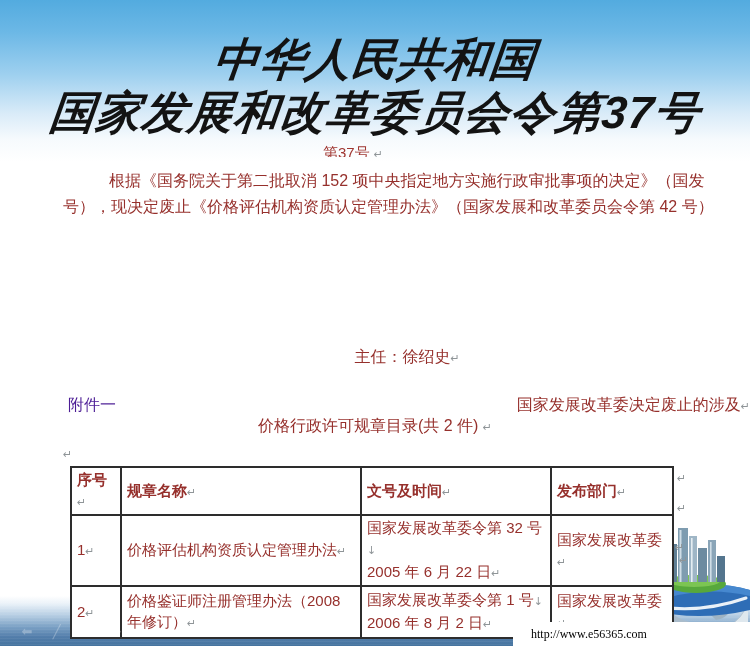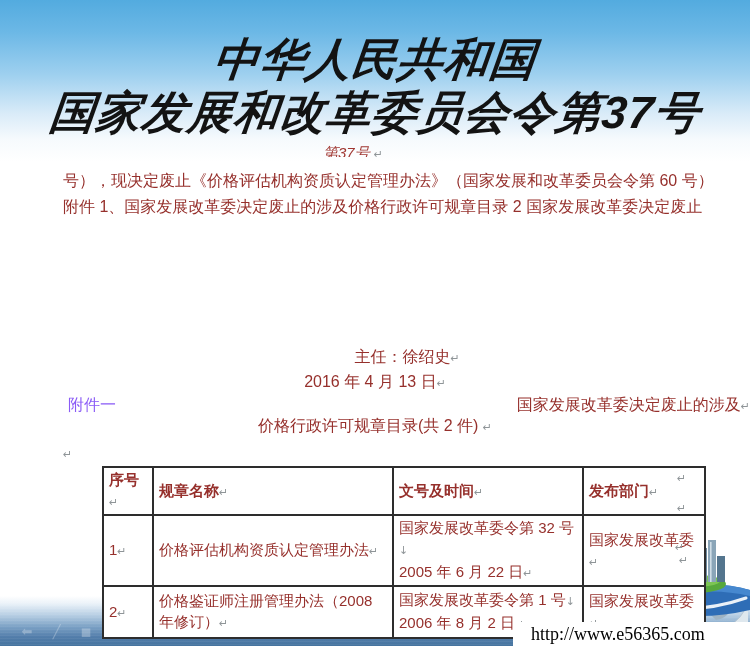--- a/index.html
+++ b/index.html
@@ -11,39 +11,39 @@
     background:linear-gradient(180deg,#53abdf 0%,#6cb8e6 20%,#9ed0ef 46%,#d9ebf8 70%,#f6fafd 86%,#ffffff 100%);}
   .sea{position:absolute;left:0;top:596px;width:750px;height:50px;
     background:linear-gradient(180deg,#ffffff 0%,#e9f1f8 16%,#b8cfe4 38%,#7aa0c4 62%,#527daa 82%,#46749f 100%);}
   .sea::after{content:"";position:absolute;inset:0;
     background:repeating-linear-gradient(180deg,rgba(255,255,255,.05) 0 1px,transparent 1px 3px);}
   .title{position:absolute;left:0;top:33px;width:750px;text-align:center;
     color:#131313;font-weight:bold;font-style:italic;font-size:45px;line-height:53px;}
   .title .skew{display:inline-block;transform:skewX(-6deg);white-space:nowrap;letter-spacing:1px;}
   .clip-line{position:absolute;left:-22px;top:143px;width:750px;height:14px;overflow:hidden;
     text-align:center;color:#a03732;font-size:15px;}
-  .clip-line .inner{display:inline-block;line-height:19px;font-style:italic;}
+  .clip-line .inner{display:inline-block;line-height:19px;}
   .mark{color:#8f9598;font-size:11px;font-weight:normal;font-family:"DejaVu Sans",sans-serif;}
   .mark.sp{padding-left:14px;}
   .body{position:absolute;left:63px;top:168px;width:650px;
     color:#96302c;font-size:16px;line-height:25.5px;}
   .body .ln{white-space:nowrap;}
   .body .ind{text-indent:46px;}
   .cline{position:absolute;left:0;width:750px;text-align:center;
     color:#96302c;font-size:16px;line-height:25px;}
-  .attach-label{position:absolute;left:68px;top:392px;color:#8b5cf6;font-size:16px;line-height:25px;}
+  .attach-label{position:absolute;left:68px;top:392px;color:#4c1d95;font-size:16px;line-height:25px;}
   .loose-mark{position:absolute;z-index:2;}
   table.reg{position:absolute;left:70px;top:466px;width:602px;z-index:2;
-    border-collapse:collapse;table-layout:fixed;color:#96302c;font-size:15px;line-height:21px;background:#fff;margin-left:32px;}
+    border-collapse:collapse;table-layout:fixed;color:#96302c;font-size:15px;line-height:21px;background:#fff;}
   table.reg th,table.reg td{border:2px solid #2d2d2d;padding:1px 5px;vertical-align:middle;overflow:hidden;}
   table.reg th{text-align:left;font-weight:bold;height:22px;}
   .globe{position:absolute;left:648px;top:518px;z-index:1;}
   .urlbox{position:absolute;left:513px;top:622px;width:237px;height:24px;background:#ffffff;z-index:5;
     display:flex;align-items:center;padding-left:18px;box-sizing:border-box;
-    font-family:"Liberation Serif","DejaVu Serif",serif;font-size:18px;color:#000;}
+    font-family:"Liberation Serif","DejaVu Serif",serif;font-size:12px;color:#000;}
   .navicons{position:absolute;left:14px;top:624px;z-index:2;color:rgba(255,255,255,0.28);
     font-size:13px;}
   .navicons span{display:inline-block;width:26px;text-align:center;}
 </style>
 </head>
 <body>
 
 <div class="stage">
 
   <div class="sky"></div>
@@ -53,29 +53,26 @@
     <div><span class="skew">中华人民共和国</span></div>
     <div><span class="skew">国家发展和改革委员会令第37号</span></div>
   </div>
 
   <div class="clip-line">
     <span class="inner">第37号</span>
     <span class="mark">↵</span>
   </div>
 
   <div class="body">
-    <div class="ln">号），现决定废止《价格评估机构资质认定管理办法》（国家发展和改革委员会令第 60 号）</div>
-    <div class="ln">附件 1、国家发展改革委决定废止的涉及价格行政许可规章目录 2 国家发展改革委决定废止</div>
+    <div class="ln ind">根据《国务院关于第二批取消 152 项中央指定地方实施行政审批事项的决定》（国发</div>
+    <div class="ln">号），现决定废止《价格评估机构资质认定管理办法》（国家发展和改革委员会令第 42 号）</div>
   </div>
 
   <div class="cline" style="top:344px;margin-left:32px;">
     <span>主任：徐绍史</span><span class="mark">↵</span>
-  </div>
-  <div class="cline" style="top:369px;">
-    <span>2016 年 4 月 13 日</span><span class="mark">↵</span>
   </div>
 
   <div class="attach-label">附件一</div>
   <div class="cline" style="top:392px;text-align:right;">
     <span>国家发展改革委决定废止的涉及</span><span class="mark">↵</span>
   </div>
   <div class="cline" style="top:413px;">
     <span>价格行政许可规章目录(共 2 件)</span> <span class="mark">↵</span>
   </div>
 

